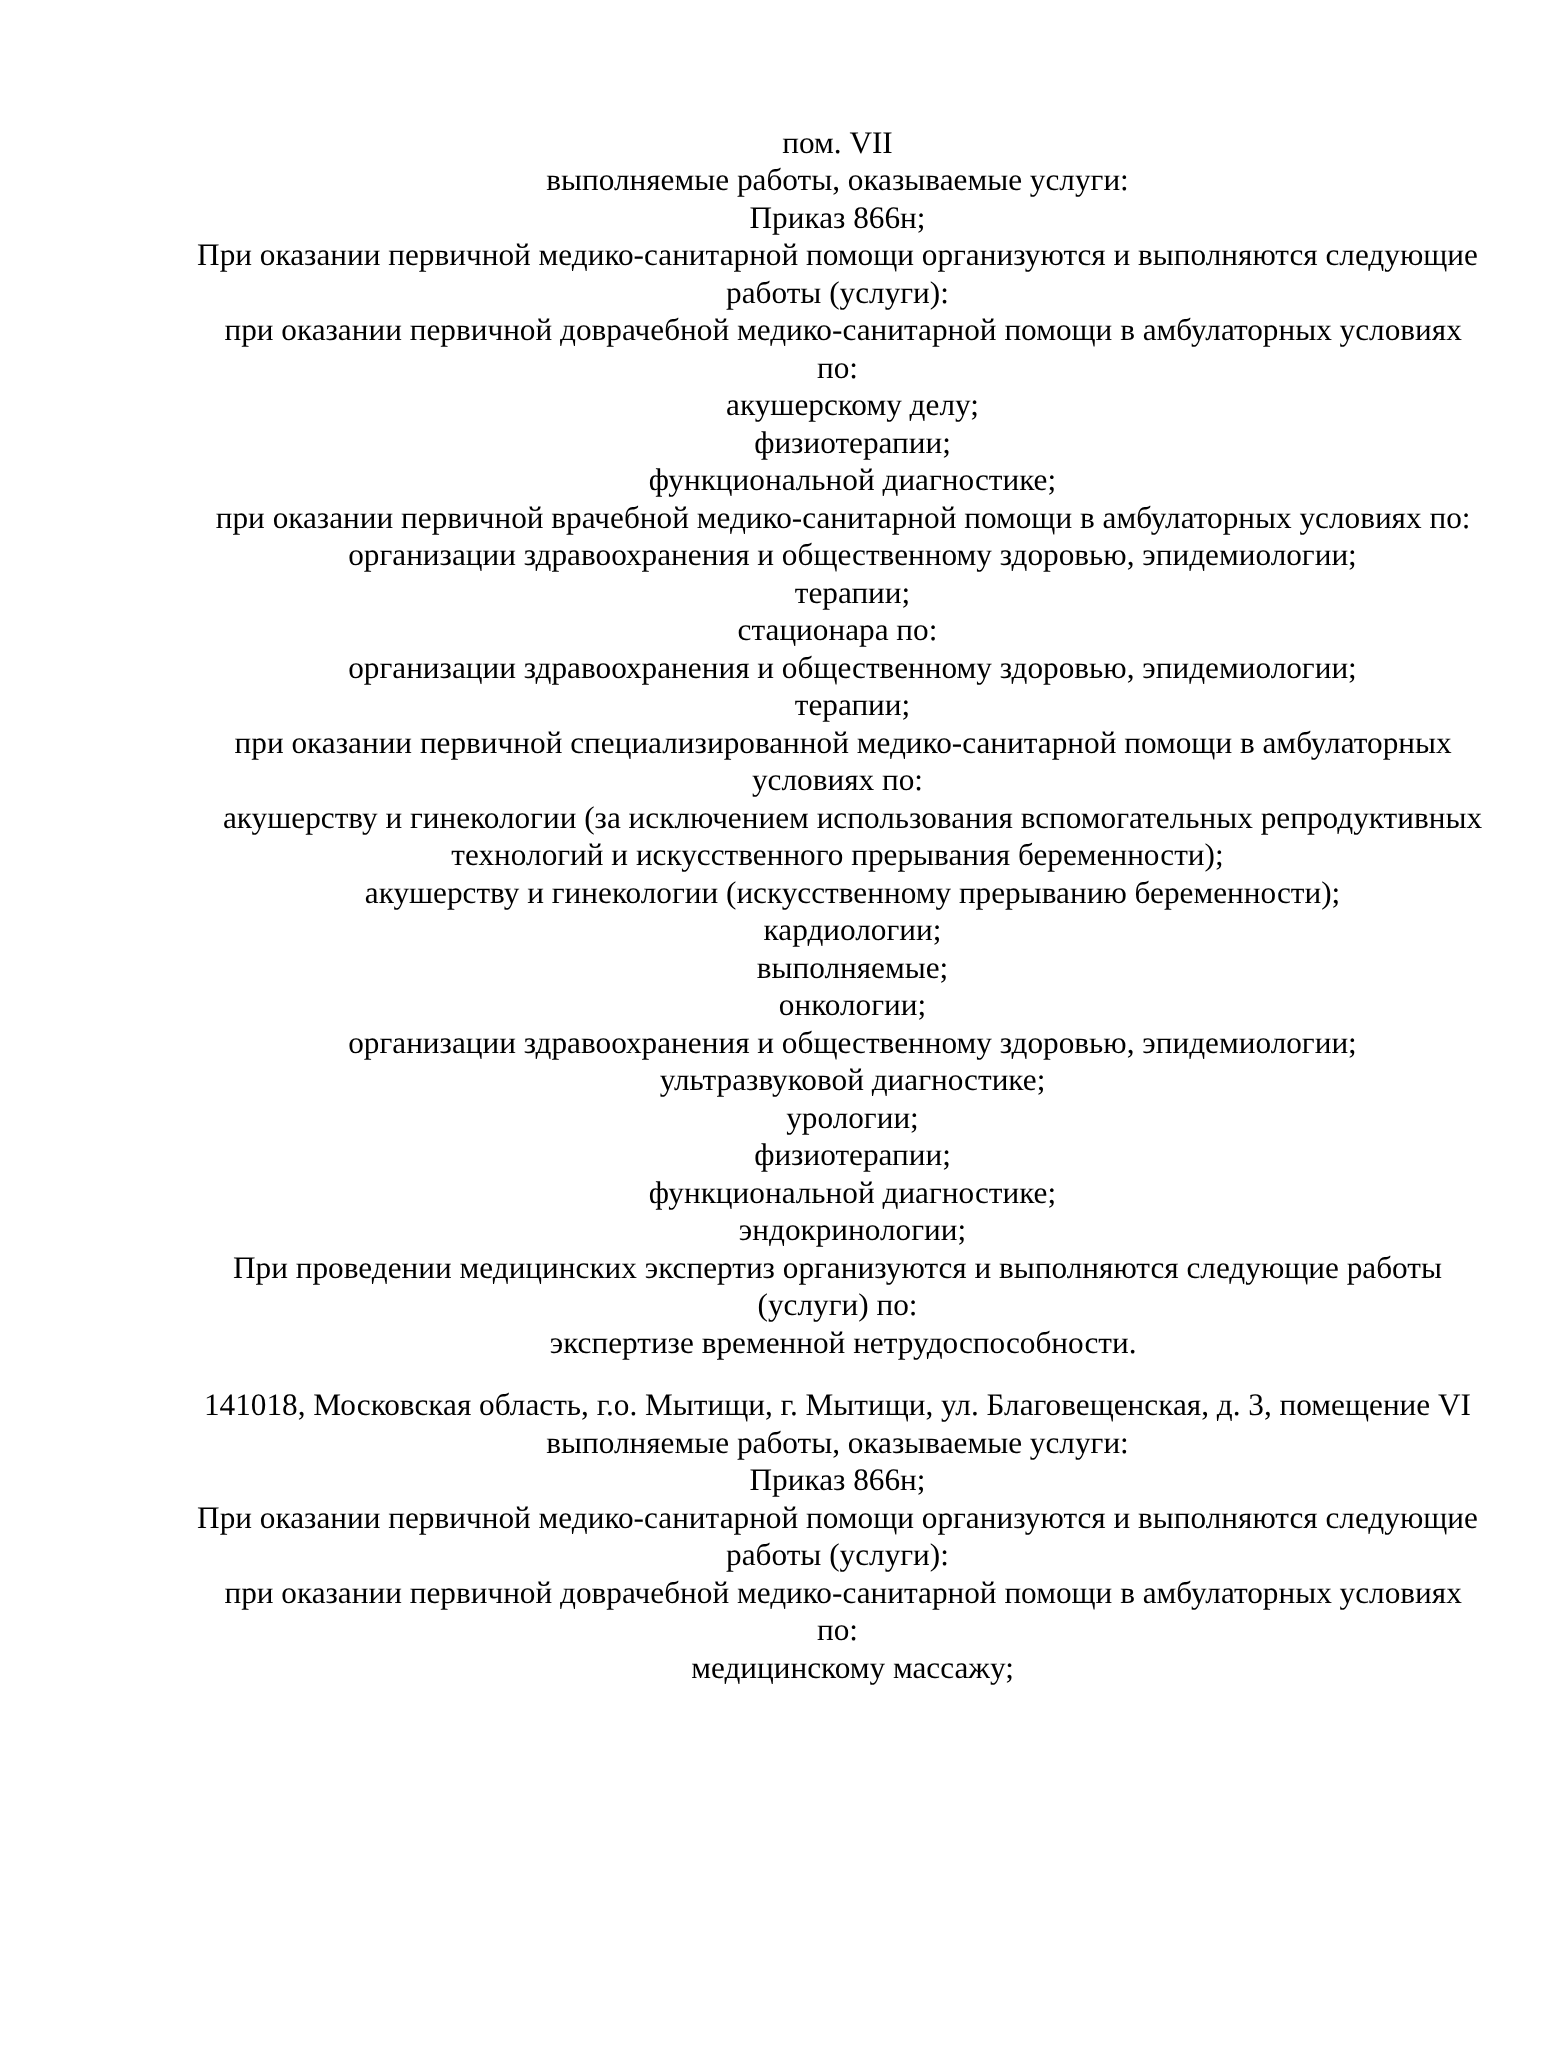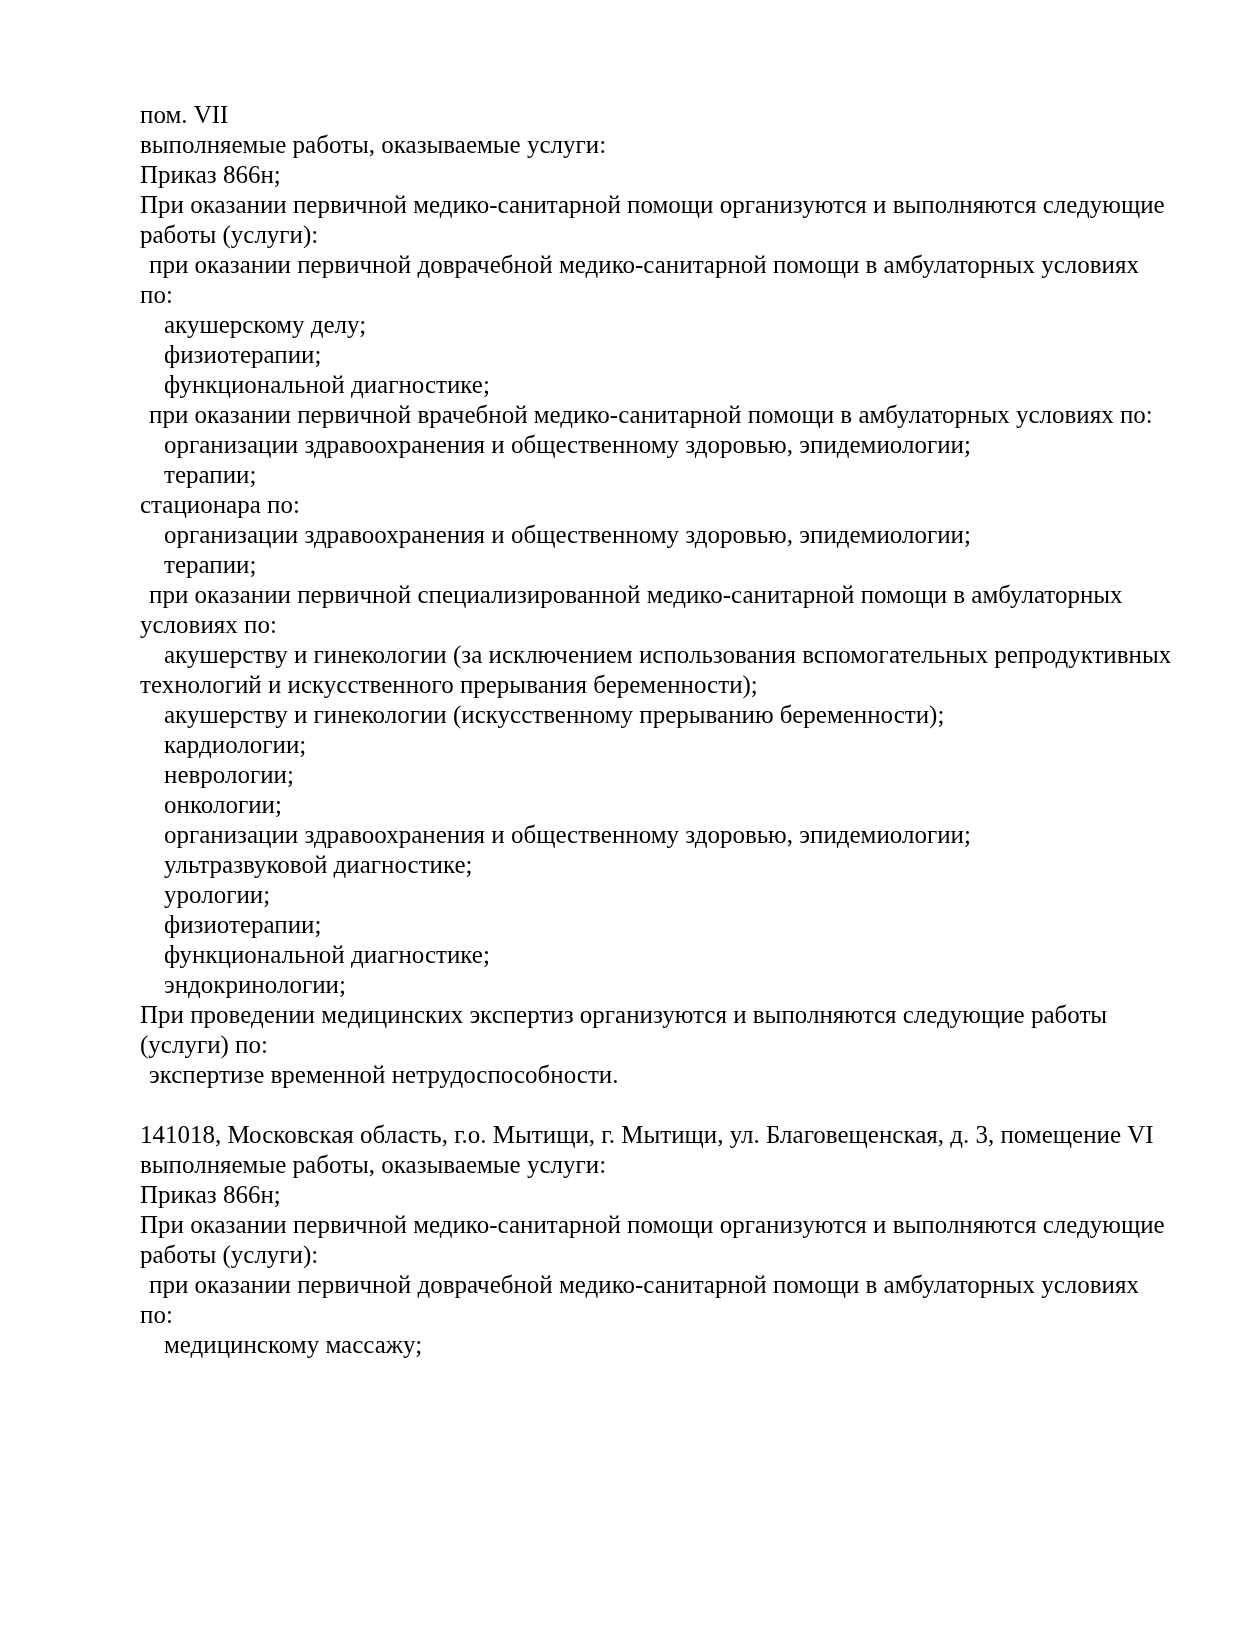--- a/index.html
+++ b/index.html
@@ -18,25 +18,26 @@
     line-height: 30px;
     color: #000000;
   }
   .content {
     position: absolute;
     left: 140px;
     top: 100px;
     width: 1060px;
   }
   .section { margin: 0; }
-  .section + .section { margin-top: 30px; }
+  .section + .section { margin-top: 20px; }
   .line {
     margin: 0;
     padding: 0;
     white-space: nowrap;
+    text-align: center;
   }
   .indent-0 { padding-left: 0; }
   .indent-1 { padding-left: 9px; font-family: Liberation Serif, serif; }
   .indent-2 { padding-left: 24px; }
 </style>
 </head>
 <body>
 
 <div class="page">
   <div class="content" id="document-content">
@@ -56,21 +57,21 @@
         <p class="line indent-2">терапии;</p>
         <p class="line indent-0">стационара по:</p>
         <p class="line indent-2">организации здравоохранения и общественному здоровью, эпидемиологии;</p>
         <p class="line indent-2">терапии;</p>
         <p class="line indent-1">при оказании первичной специализированной медико-санитарной помощи в амбулаторных</p>
         <p class="line indent-0">условиях по:</p>
         <p class="line indent-2">акушерству и гинекологии (за исключением использования вспомогательных репродуктивных</p>
         <p class="line indent-0">технологий и искусственного прерывания беременности);</p>
         <p class="line indent-2">акушерству и гинекологии (искусственному прерыванию беременности);</p>
         <p class="line indent-2">кардиологии;</p>
-        <p class="line indent-2">неврологии;</p>
+        <p class="line indent-2">выполняемые;</p>
         <p class="line indent-2">онкологии;</p>
         <p class="line indent-2">организации здравоохранения и общественному здоровью, эпидемиологии;</p>
         <p class="line indent-2">ультразвуковой диагностике;</p>
         <p class="line indent-2">урологии;</p>
         <p class="line indent-2">физиотерапии;</p>
         <p class="line indent-2">функциональной диагностике;</p>
         <p class="line indent-2">эндокринологии;</p>
         <p class="line indent-0">При проведении медицинских экспертиз организуются и выполняются следующие работы</p>
         <p class="line indent-0">(услуги) по:</p>
         <p class="line indent-1">экспертизе временной нетрудоспособности.</p>

